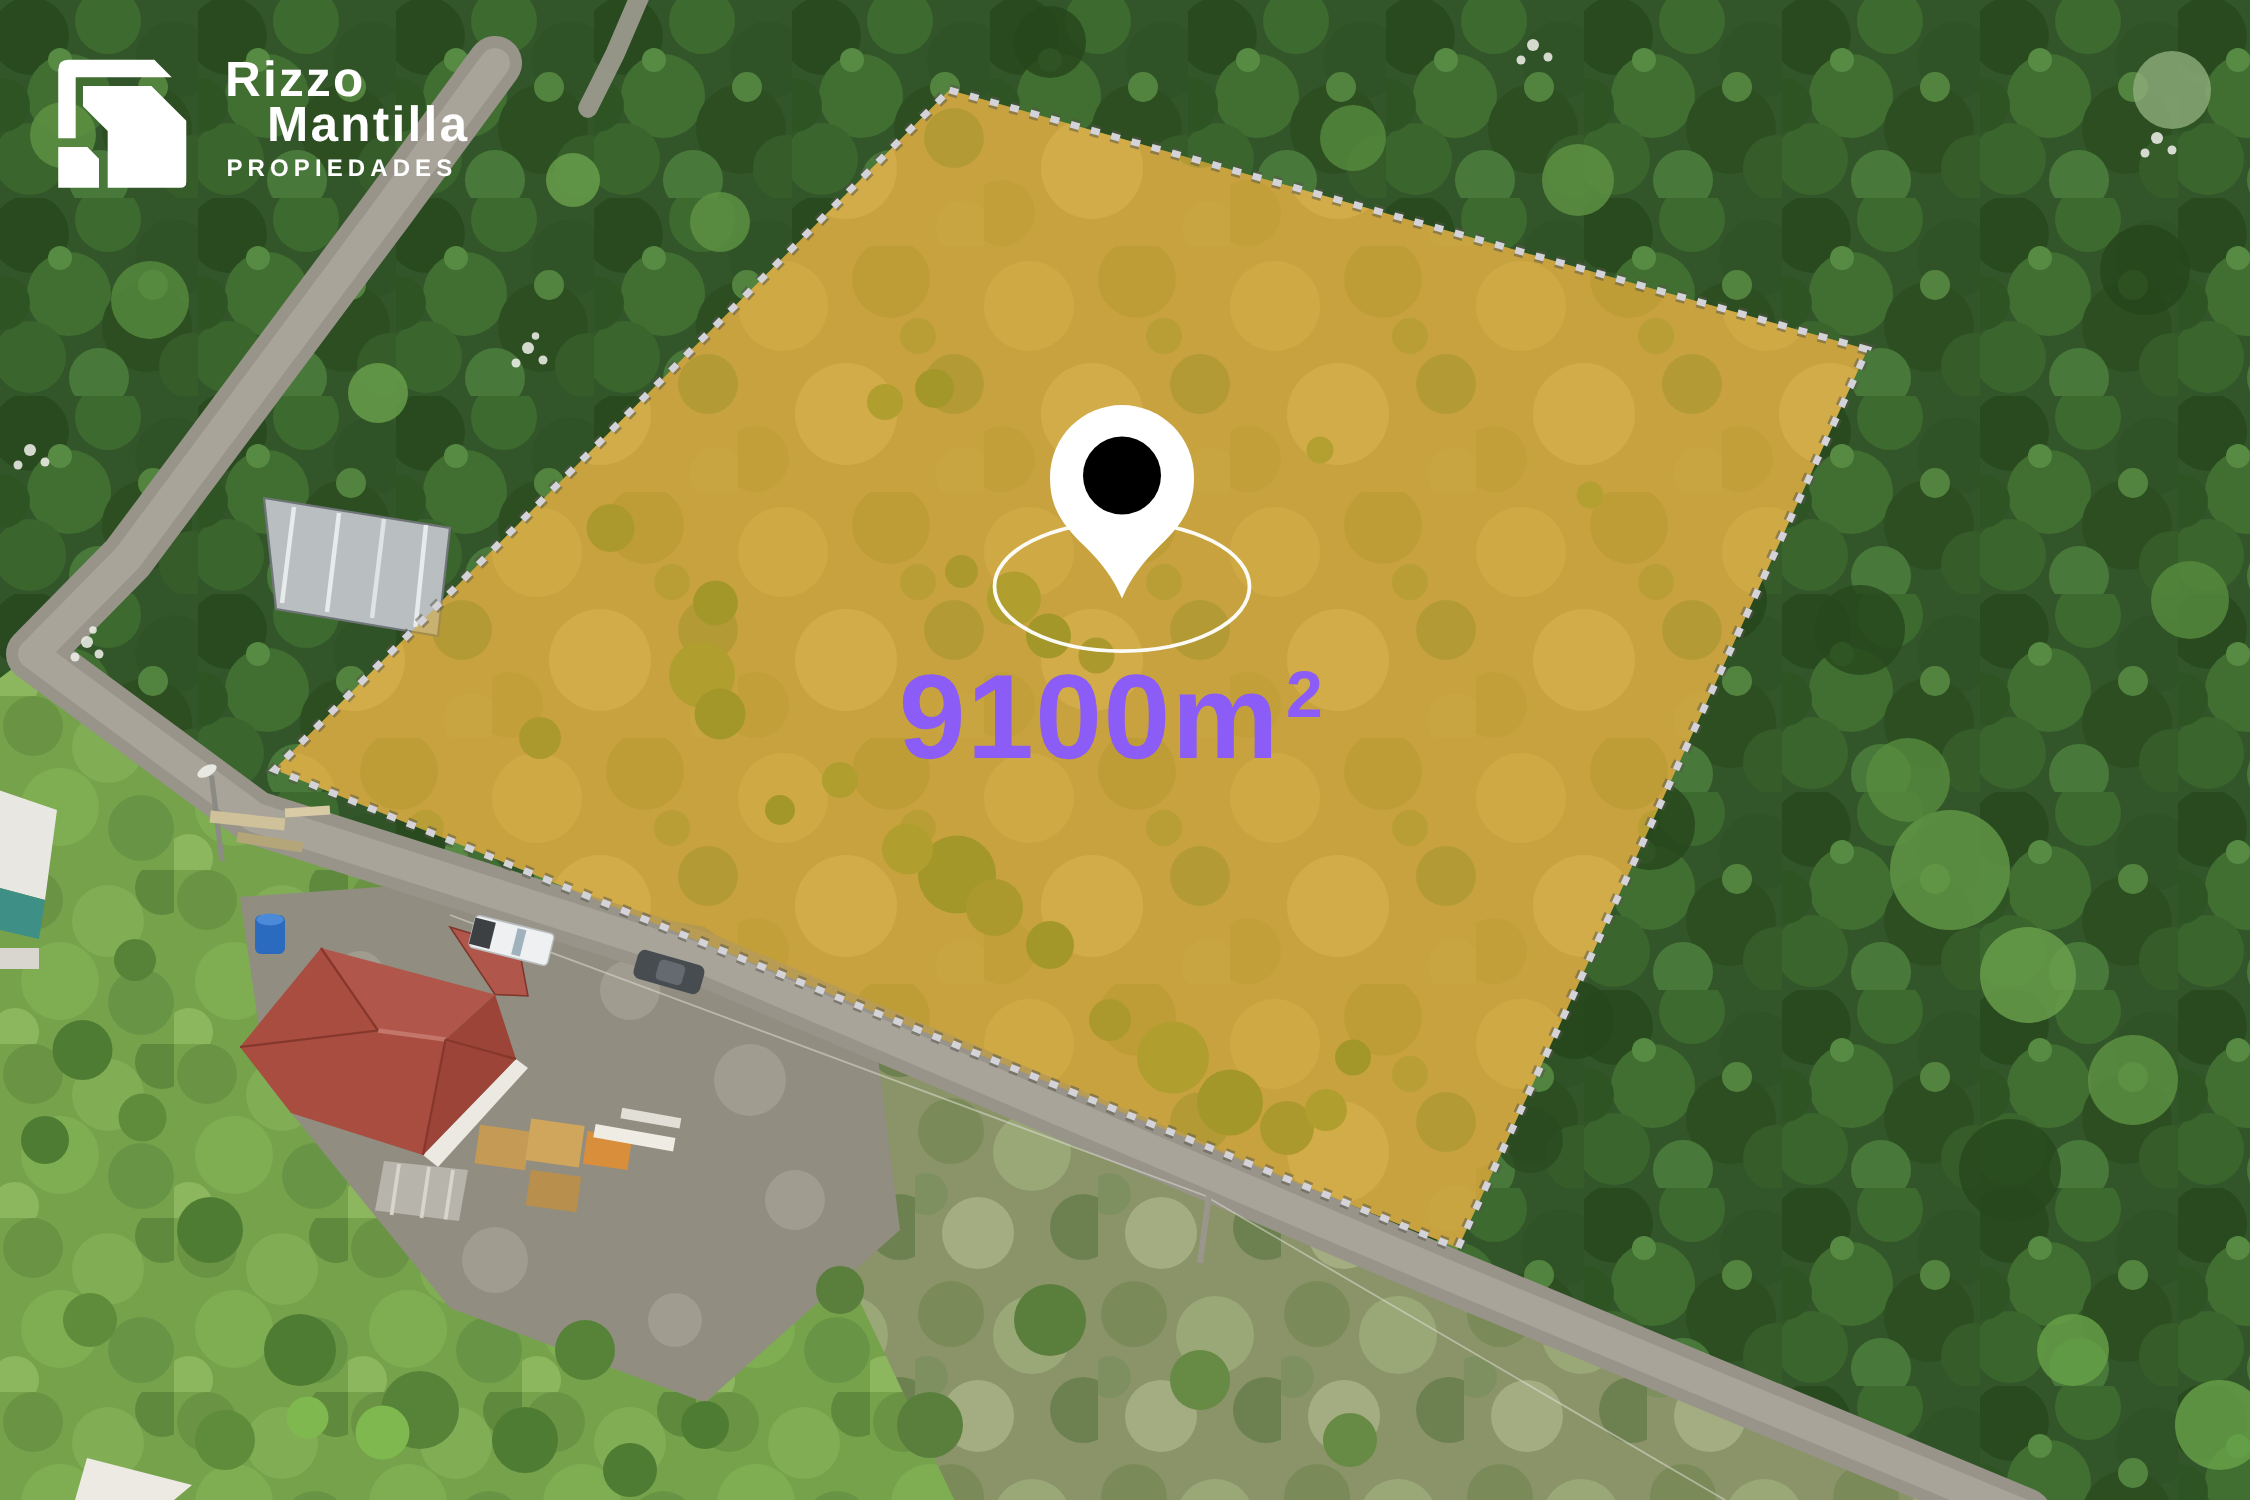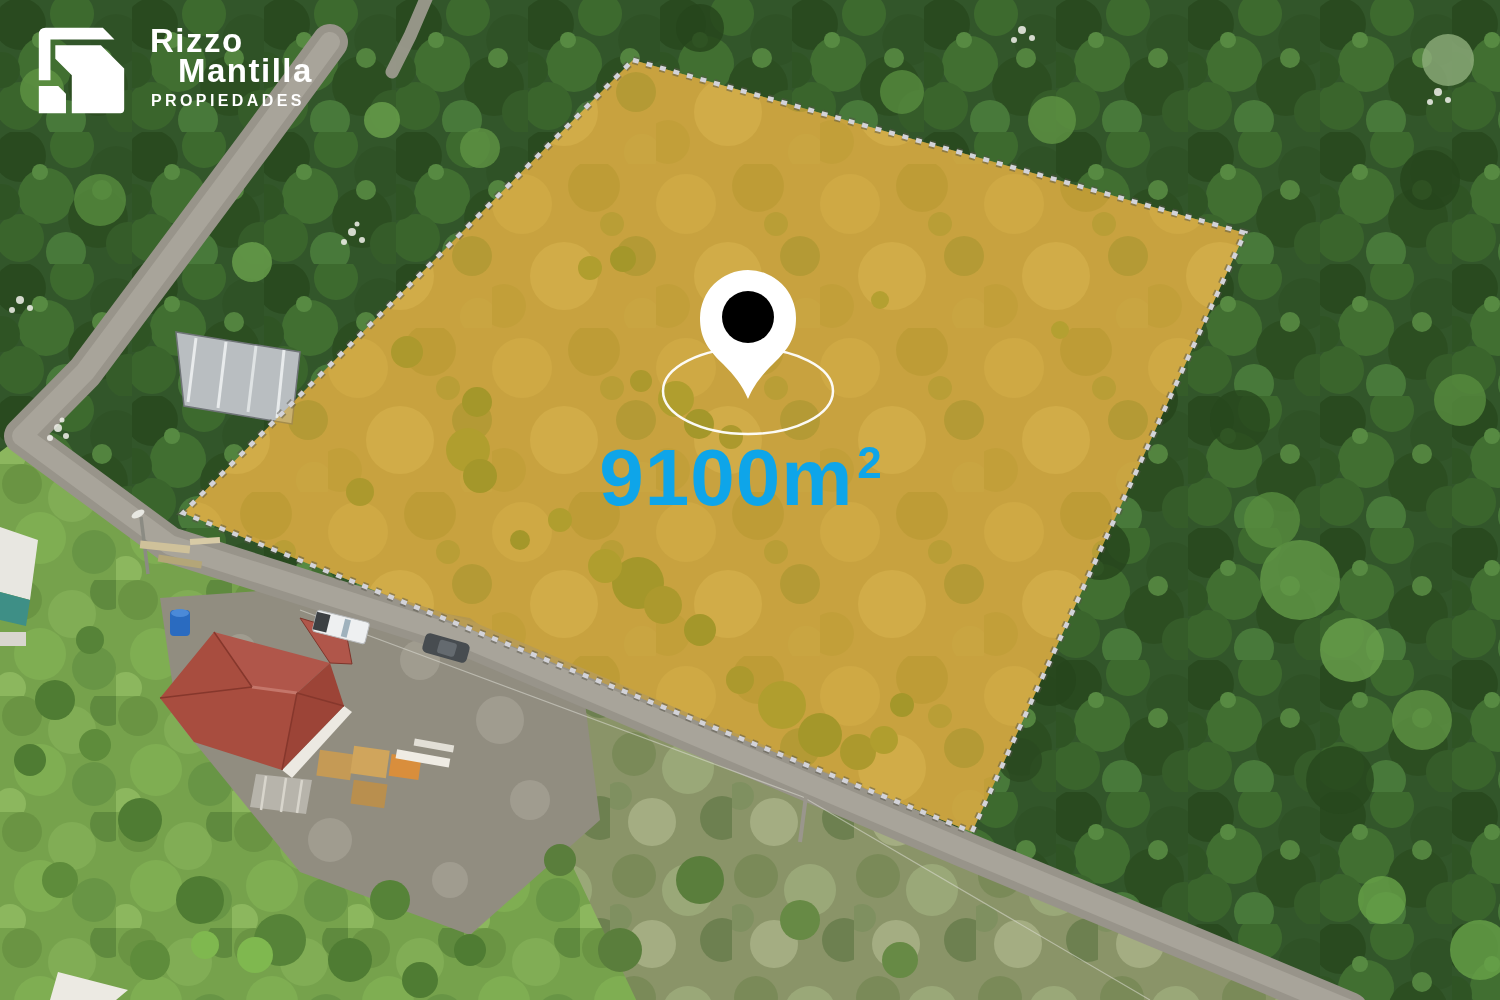--- a/index.html
+++ b/index.html
@@ -2,30 +2,30 @@
 <html><head>
 <meta charset="utf-8">
 <style>
   html,body{margin:0;padding:0;background:#1e2b18;}
   .stage{
     position:relative;width:1500px;height:1000px;overflow:hidden;
     font-family:"Liberation Sans","DejaVu Sans",sans-serif;
   }
   .scene{position:absolute;left:0;top:0;width:1500px;height:1000px;display:block;}
   
-  .logo{position:absolute;left:33px;top:20px;width:300px;height:110px;color:#fff;text-align:center;}
+  .logo{position:absolute;left:33px;top:32px;width:300px;height:110px;color:#fff;text-align:center;}
   .logo-mark{position:absolute;left:0;top:2px;width:97px;height:97px;}
   .logo-text{position:absolute;left:117px;top:0;width:200px;height:100px;}
   .logo-l1{position:absolute;left:0;top:4px;font-size:33px;line-height:33px;font-weight:800;letter-spacing:1.5px;}
   .logo-l2{position:absolute;left:0;top:34px;font-size:33px;line-height:33px;font-weight:800;letter-spacing:1.5px;margin-left:28px;}
   .logo-tag{position:absolute;left:1px;top:72px;font-size:16px;line-height:17px;font-weight:700;letter-spacing:3.4px;}
   
   .area{
     position:absolute;left:741px;top:438px;transform:translateX(-50%);
-    color:#0ea5e9;font-weight:800;white-space:nowrap;
+    color:#8b5cf6;font-weight:800;white-space:nowrap;
     font-size:80px;line-height:80px;letter-spacing:1px;
   }
   .area .sup{
     display:inline-block;font-size:44px;line-height:44px;
     position:relative;top:-27px;margin-left:4px;font-weight:800;
   }
 </style>
 </head>
 <body>
 

